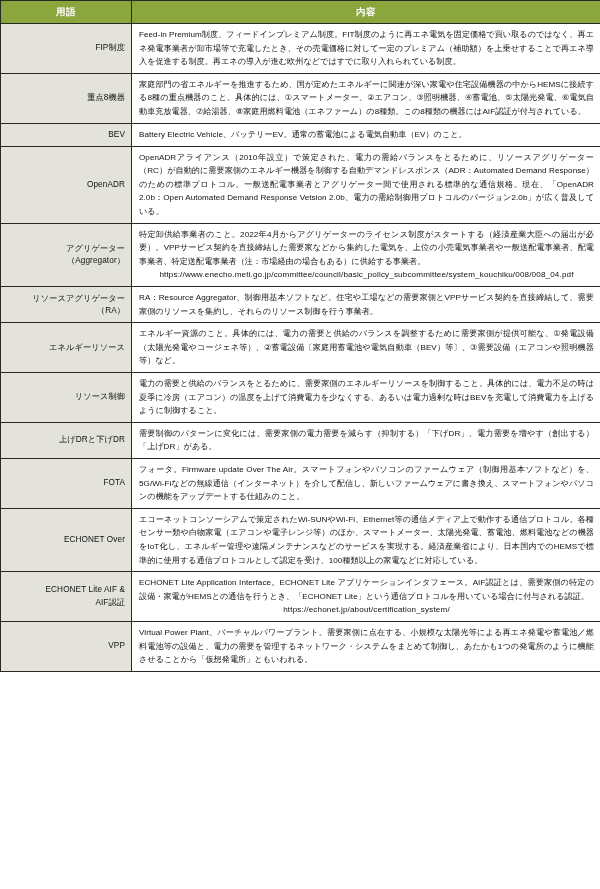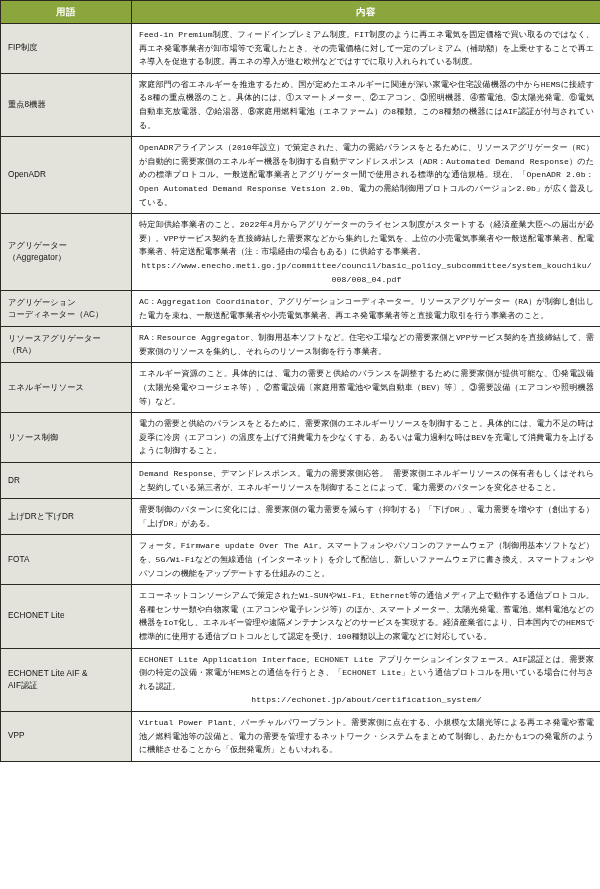--- a/index.html
+++ b/index.html
@@ -65,30 +65,30 @@
     color: #111111;
     text-align: justify;
     text-justify: inter-character;
     letter-spacing: 0.05px;
     word-break: break-word;
     line-height: 1.68;
     vertical-align: top;
   }
   .desc-cell p {
     margin: 0;
-    font-family: Liberation Mono, monospace;
   }
   .desc-cell p.url-line {
     word-break: break-all;
     letter-spacing: 0.15px;
     text-align: center;
   }
   .term-cell .term-text {
     display: block;
     white-space: pre-line;
+    text-align: right;
   }
 </style>
 </head>
 <body>
 
 <div id="glossary-page">
   <table class="glossary-table">
     <colgroup>
       <col class="col-term">
       <col class="col-desc">
@@ -111,47 +111,46 @@
         <tr>
           <td class="term-cell">
             <span class="term-text">重点8機器</span>
           </td>
           <td class="desc-cell">
             <p>家庭部門の省エネルギーを推進するため、国が定めたエネルギーに関連が深い家電や住宅設備機器の中からHEMSに接続する8種の重点機器のこと。具体的には、①スマートメーター、②エアコン、③照明機器、④蓄電池、⑤太陽光発電、⑥電気自動車充放電器、⑦給湯器、⑧家庭用燃料電池（エネファーム）の8種類。この8種類の機器にはAIF認証が付与されている。</p>
           </td>
         </tr>
         <tr>
           <td class="term-cell">
+            <span class="term-text">BEV</span>
+          </td>
+          <td class="desc-cell">
+            <p>Battery Electric Vehicle、バッテリーEV。通常の蓄電池による電気自動車（EV）のこと。</p>
+          </td>
+        </tr>
+        <tr>
+          <td class="term-cell">
             <span class="term-text">OpenADR</span>
           </td>
           <td class="desc-cell">
             <p>OpenADRアライアンス（2010年設立）で策定された、電力の需給バランスをとるために、リソースアグリゲーター（RC）が自動的に需要家側のエネルギー機器を制御する自動デマンドレスポンス（ADR：Automated Demand Response）のための標準プロトコル。一般送配電事業者とアグリゲーター間で使用される標準的な通信規格。現在、「OpenADR 2.0b：Open Automated Demand Response Vetsion 2.0b、電力の需給制御用プロトコルのバージョン2.0b」が広く普及している。</p>
           </td>
         </tr>
         <tr>
           <td class="term-cell">
             <span class="term-text">アグリゲーター
 （Aggregator）</span>
           </td>
           <td class="desc-cell">
             <p>特定卸供給事業者のこと。2022年4月からアグリゲーターのライセンス制度がスタートする（経済産業大臣への届出が必要）。VPPサービス契約を直接締結した需要家などから集約した電気を、上位の小売電気事業者や一般送配電事業者、配電事業者、特定送配電事業者（注：市場経由の場合もある）に供給する事業者。</p>
             <p class="url-line">https://www.enecho.meti.go.jp/committee/council/basic_policy_subcommittee/system_kouchiku/008/008_04.pdf</p>
           </td>
         </tr>
         <tr>
           <td class="term-cell">
-            <span class="term-text">アグリゲーション
-コーディネーター（AC）</span>
-          </td>
-          <td class="desc-cell">
-            <p>AC：Aggregation Coordinator、アグリゲーションコーディネーター。リソースアグリゲーター（RA）が制御し創出した電力を束ね、一般送配電事業者や小売電気事業者、再エネ発電事業者等と直接電力取引を行う事業者のこと。</p>
-          </td>
-        </tr>
-        <tr>
-          <td class="term-cell">
             <span class="term-text">リソースアグリゲーター（RA）</span>
           </td>
           <td class="desc-cell">
             <p>RA：Resource Aggregator、制御用基本ソフトなど。住宅や工場などの需要家側とVPPサービス契約を直接締結して、需要家側のリソースを集約し、それらのリソース制御を行う事業者。</p>
           </td>
         </tr>
         <tr>
           <td class="term-cell">
             <span class="term-text">エネルギーリソース</span>
           </td>
@@ -162,45 +161,37 @@
         <tr>
           <td class="term-cell">
             <span class="term-text">リソース制御</span>
           </td>
           <td class="desc-cell">
             <p>電力の需要と供給のバランスをとるために、需要家側のエネルギーリソースを制御すること。具体的には、電力不足の時は夏季に冷房（エアコン）の温度を上げて消費電力を少なくする、あるいは電力過剰な時はBEVを充電して消費電力を上げるように制御すること。</p>
           </td>
         </tr>
         <tr>
           <td class="term-cell">
-            <span class="term-text">DR</span>
-          </td>
-          <td class="desc-cell">
-            <p>Demand Response、デマンドレスポンス。電力の需要家側応答。 需要家側エネルギーリソースの保有者もしくはそれらと契約している第三者が、エネルギーリソースを制御することによって、電力需要のパターンを変化させること。</p>
-          </td>
-        </tr>
-        <tr>
-          <td class="term-cell">
             <span class="term-text">上げDRと下げDR</span>
           </td>
           <td class="desc-cell">
             <p>需要制御のパターンに変化には、需要家側の電力需要を減らす（抑制する）「下げDR」、電力需要を増やす（創出する）「上げDR」がある。</p>
           </td>
         </tr>
         <tr>
           <td class="term-cell">
             <span class="term-text">FOTA</span>
           </td>
           <td class="desc-cell">
             <p>フォータ。Firmware update Over The Air。スマートフォンやパソコンのファームウェア（制御用基本ソフトなど）を、5G/Wi-Fiなどの無線通信（インターネット）を介して配信し、新しいファームウェアに書き換え、スマートフォンやパソコンの機能をアップデートする仕組みのこと。</p>
           </td>
         </tr>
         <tr>
           <td class="term-cell">
-            <span class="term-text">ECHONET Lite</span>
+            <span class="term-text">ECHONET Over</span>
           </td>
           <td class="desc-cell">
             <p>エコーネットコンソーシアムで策定されたWi-SUNやWi-Fi、Ethernet等の通信メディア上で動作する通信プロトコル。各種センサー類や白物家電（エアコンや電子レンジ等）のほか、スマートメーター、太陽光発電、蓄電池、燃料電池などの機器をIoT化し、エネルギー管理や遠隔メンテナンスなどのサービスを実現する。経済産業省により、日本国内でのHEMSで標準的に使用する通信プロトコルとして認定を受け、100種類以上の家電などに対応している。</p>
           </td>
         </tr>
         <tr>
           <td class="term-cell">
             <span class="term-text">ECHONET Lite AIF &amp;
 AIF認証</span>
           </td>

